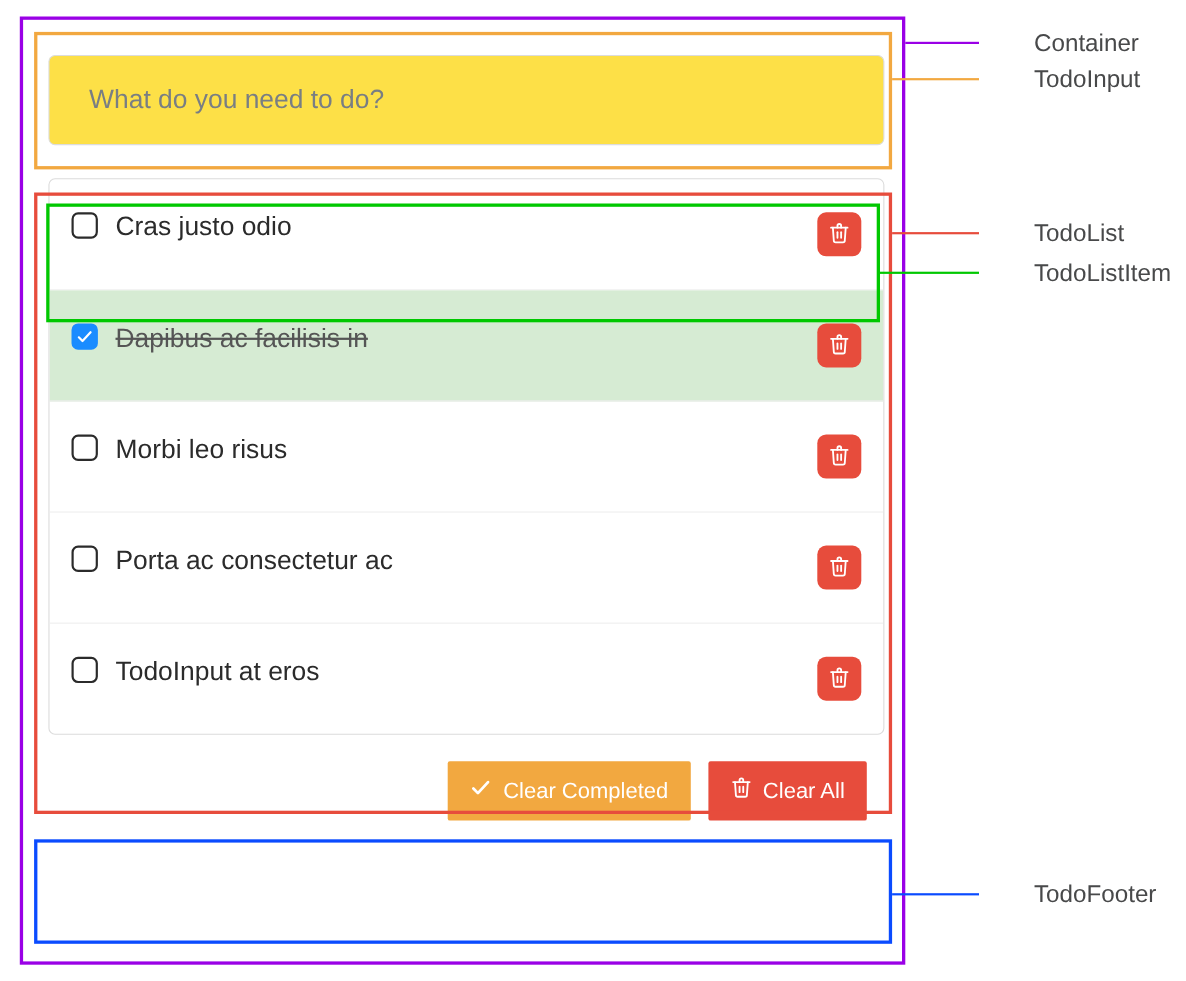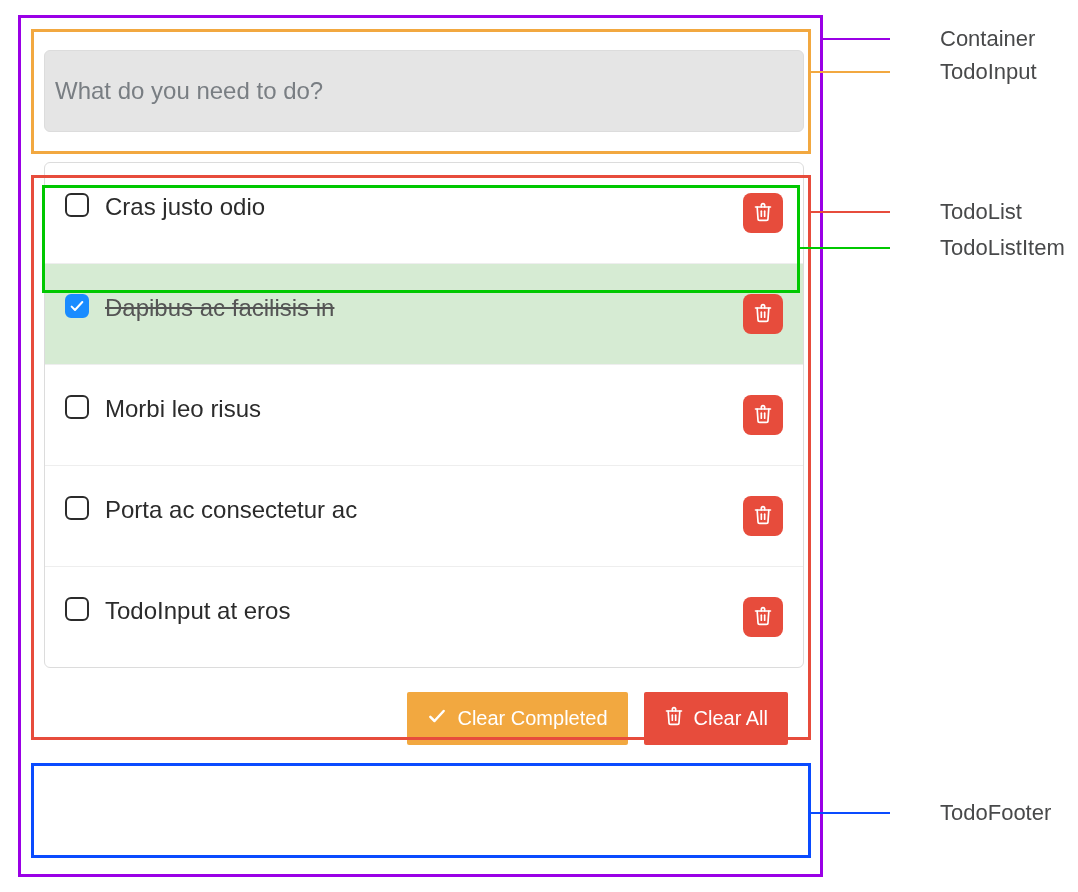--- a/index.html
+++ b/index.html
@@ -29,22 +29,22 @@
   .outline{position:absolute;border-style:solid;border-width:3px;pointer-events:none;}
   .outline.purple{border-color:var(--purple);}
   .outline.orange{border-color:var(--orange);}
   .outline.red{border-color:var(--red);}
   .outline.green{border-color:var(--green);}
   .outline.blue{border-color:var(--blue);}
 
   .container{position:absolute;left:44px;top:50px;width:760px;}
   .input-wrap{padding-bottom:30px;}
   .todo-input{
-    width:100%;padding:26px 10px;font-size:24px;color:var(--grayText);
-    border:1px solid var(--border);border-radius:6px;background:#e5e5e5;
+    width:100%;padding:26px 36px;font-size:24px;color:var(--grayText);
+    border:1px solid var(--border);border-radius:6px;background:#fde047;
   }
   .todo-input::placeholder{color:var(--grayText);}
 
   .list{
     border:1px solid var(--border);
     border-radius:6px;
     overflow:hidden;
     background:#fff;
   }
   .item{

